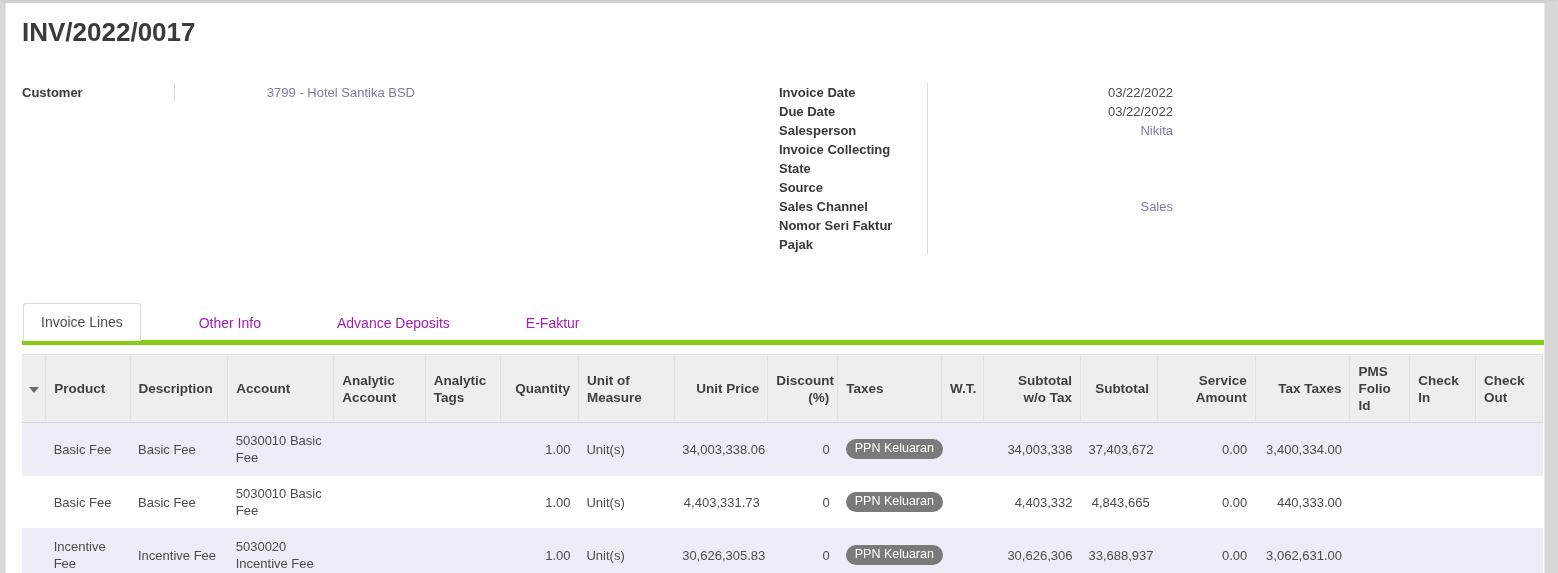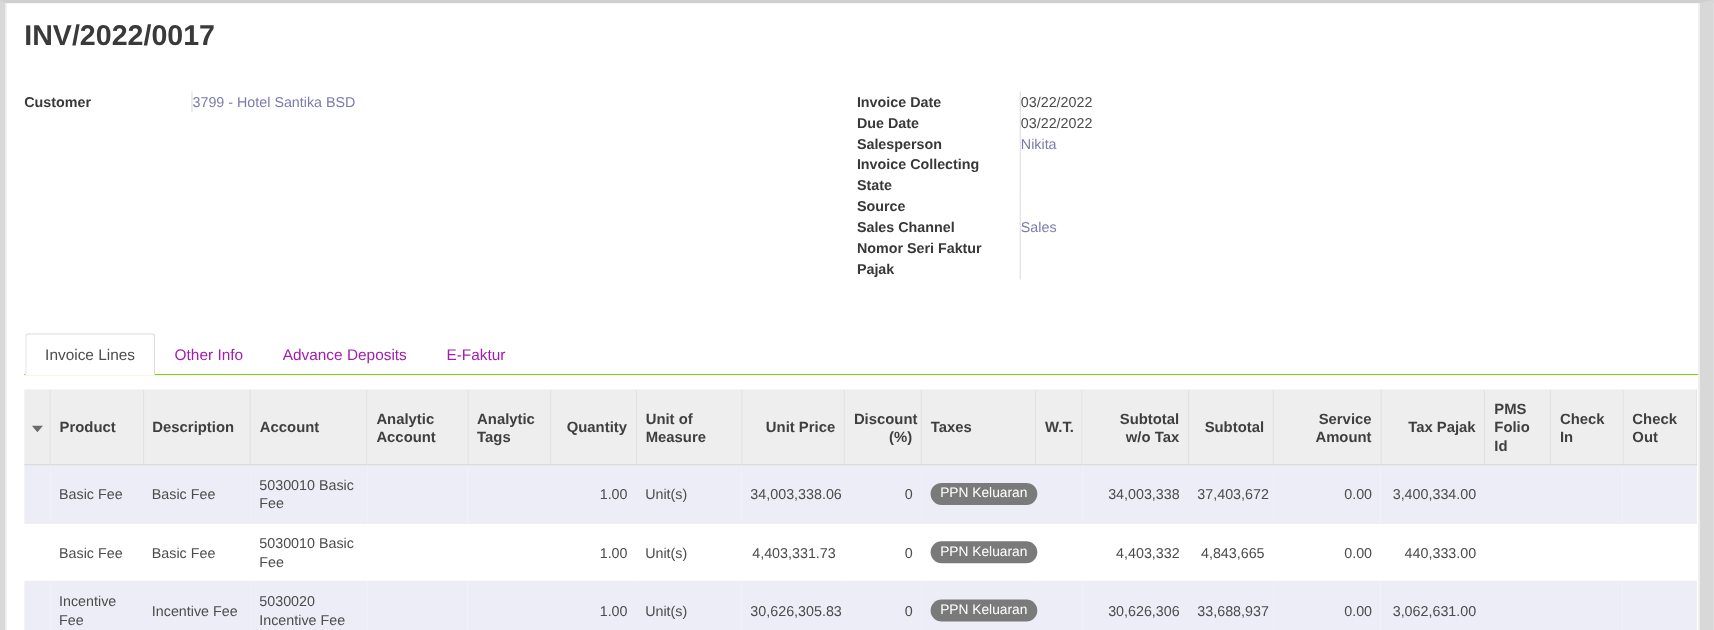--- a/index.html
+++ b/index.html
@@ -69,20 +69,21 @@
     padding-right: 10px;
     padding-bottom: 0px;
   }
   .fgroup.left td.flabel  { width: 152px; }
   .fgroup.right td.flabel { width: 148px; }
   td.fvalue {
     border-left: 1px solid #dddddd;
     padding-left: 10px;
     color: #4c4c4c;
     min-width: 230px;
+    text-align: right;
   }
   .fgroup.left td.fvalue  { width: 240px; }
   .fgroup.right td.fvalue { width: 245px; }
   .link {
     color: #7c7bad;
   }
   .plain {
     color: #4c4c4c;
   }
   .lbl-wrap {
@@ -91,24 +92,25 @@
   }
   
   .notebook {
     position: absolute;
     left: 16px;
     top: 299px;
     right: 0;
   }
   .tabs {
     display: flex;
-    align-items: center;
-    border-bottom: 1px solid #84cc16;
+    align-items: flex-end;
+    border-bottom: 5px solid #84cc16;
     height: 38px;
     padding-left: 1px;
+    gap: 40px;
   }
   .tab {
     padding: 9px 17px 8px 17px;
     font-size: 14px;
     color: #a21caf;
     border: 1px solid transparent;
     border-bottom: none;
     margin-bottom: -1px;
     background: transparent;
     cursor: pointer;
@@ -298,21 +300,21 @@
               <th class="">Analytic Tags</th>
               <th class="num">Quantity</th>
               <th class="">Unit of Measure</th>
               <th class="num">Unit Price</th>
               <th class="num">Discount (%)</th>
               <th class="">Taxes</th>
               <th class="">W.T.</th>
               <th class="num">Subtotal w/o Tax</th>
               <th class="num">Subtotal</th>
               <th class="num">Service Amount</th>
-              <th class="num">Tax Pajak</th>
+              <th class="num">Tax Taxes</th>
               <th class="">PMS Folio Id</th>
               <th class="">Check In</th>
               <th class="">Check Out</th>
             </tr>
         </thead>
         <tbody id="lines-body">
             <tr class="alt">
               <td class=""></td>
               <td class="">Basic Fee</td>
               <td class="">Basic Fee</td>

